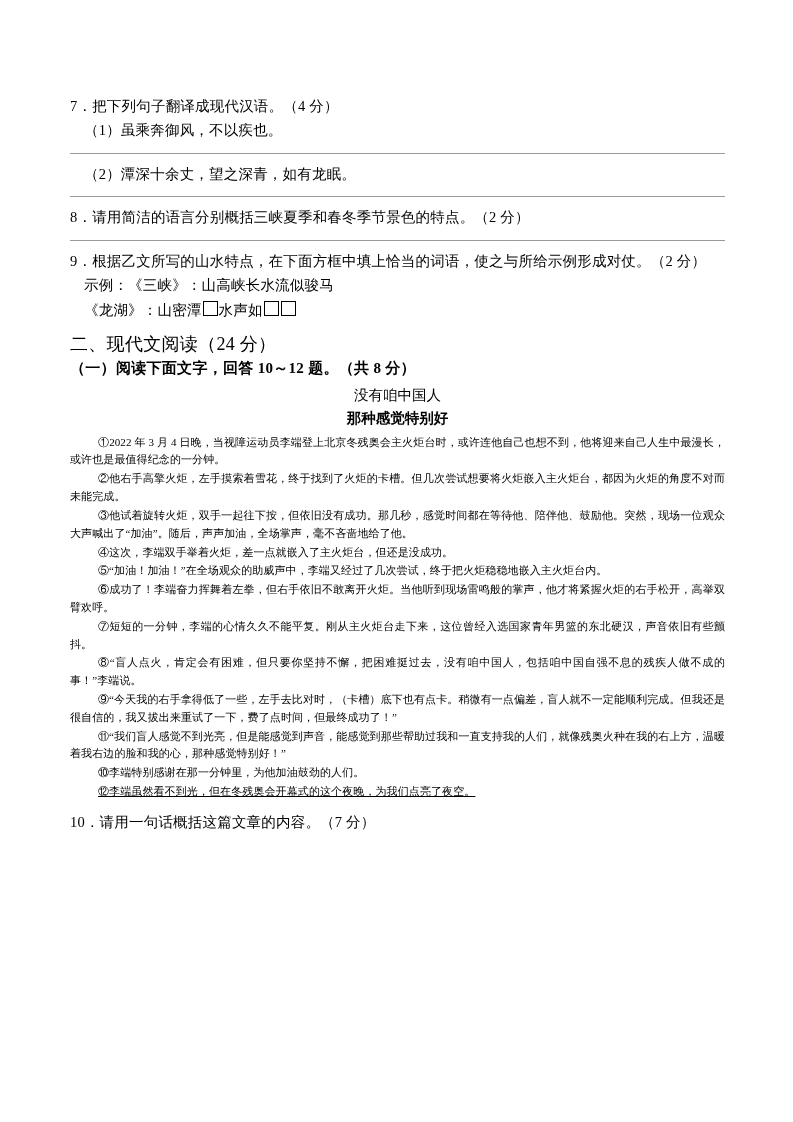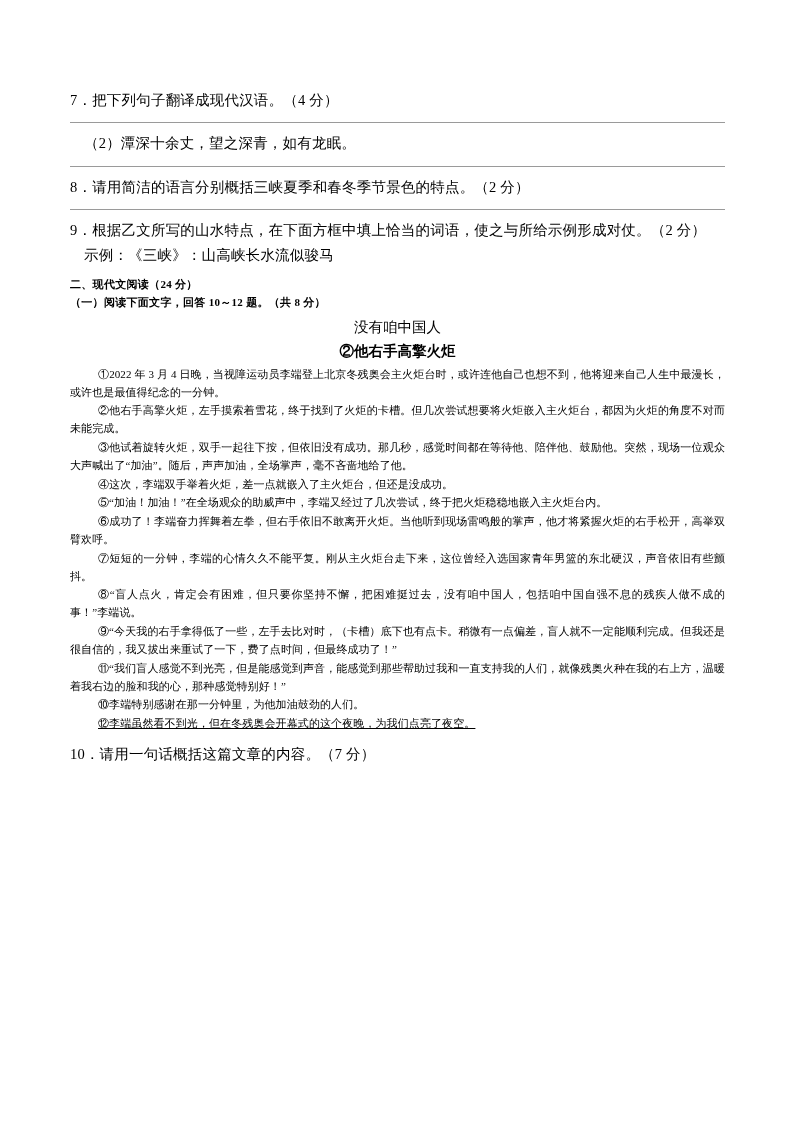--- a/index.html
+++ b/index.html
@@ -8,21 +8,21 @@
     background: #ffffff;
   }
   body {
     font-family: "Liberation Serif", "DejaVu Serif", serif;
     color: #000000;
   }
   .page {
     position: relative;
     width: 793px;
     height: 822px;
-    margin: 3px auto;
+    margin: 9px auto;
     background: #ffffff;
     overflow: hidden;
   }
   .content {
     position: absolute;
     left: 70px;
     top: 86px;
     width: 655px;
   }
   .q-line {
@@ -36,27 +36,27 @@
     padding-left: 14px;
   }
   .rule {
     border: none;
     border-top: 1px solid #9a9a9a;
     margin: 11px 0 9px 0;
     height: 0;
   }
   .gap-sm { height: 9px; }
   .section-head {
-    font-size: 11px;
-    font-weight: bold;
+    font-size: 18px;
+    font-weight: normal;
     margin: 0 0 3px 0;
     letter-spacing: 0.3px;
   }
   .sub-head {
-    font-size: 11px;
+    font-size: 15px;
     font-weight: bold;
     margin: 0 0 6px 0;
     letter-spacing: 0.3px;
   }
   .title {
     text-align: center;
     font-size: 14.5px;
     margin: 0;
     line-height: 1.6;
   }
@@ -104,37 +104,41 @@
     letter-spacing: 0.5px;
   }
 </style>
 </head>
 <body>
 
 <div class="page">
   <div class="content">
 
     <div class="q-line">7．把下列句子翻译成现代汉语。（4 分）</div>
+    <div class="q-line indent1">（1）虽乘奔御风，不以疾也。</div>
     <hr class="rule">
     <div class="q-line indent1">（2）潭深十余丈，望之深青，如有龙眠。</div>
     <hr class="rule">
 
     <div class="q-line">8．请用简洁的语言分别概括三峡夏季和春冬季节景色的特点。（2 分）</div>
     <hr class="rule">
 
     <div class="q-line">9．根据乙文所写的山水特点，在下面方框中填上恰当的词语，使之与所给示例形成对仗。（2 分）</div>
     <div class="q-line indent1">示例：《三峡》：山高峡长水流似骏马</div>
+    <div class="q-line indent1">
+      <span>《龙湖》：山密潭</span><span class="boxchar"></span><span>水声如</span><span class="boxchar"></span><span class="boxchar"></span>
+    </div>
 
     <div class="gap-sm"></div>
 
     <div class="section-head">二、现代文阅读（24 分）</div>
     <div class="sub-head">（一）阅读下面文字，回答 10～12 题。（共 8 分）</div>
 
     <div class="title">没有咱中国人</div>
-    <div class="author">②他右手高擎火炬</div>
+    <div class="author">那种感觉特别好</div>
 
     <div class="para">①2022 年 3 月 4 日晚，当视障运动员李端登上北京冬残奥会主火炬台时，或许连他自己也想不到，他将迎来自己人生中最漫长，或许也是最值得纪念的一分钟。</div>
     <div class="para">②他右手高擎火炬，左手摸索着雪花，终于找到了火炬的卡槽。但几次尝试想要将火炬嵌入主火炬台，都因为火炬的角度不对而未能完成。</div>
     <div class="para">③他试着旋转火炬，双手一起往下按，但依旧没有成功。那几秒，感觉时间都在等待他、陪伴他、鼓励他。突然，现场一位观众大声喊出了“加油”。随后，声声加油，全场掌声，毫不吝啬地给了他。</div>
     <div class="para">④这次，李端双手举着火炬，差一点就嵌入了主火炬台，但还是没成功。</div>
     <div class="para">⑤“加油！加油！”在全场观众的助威声中，李端又经过了几次尝试，终于把火炬稳稳地嵌入主火炬台内。</div>
     <div class="para">⑥成功了！李端奋力挥舞着左拳，但右手依旧不敢离开火炬。当他听到现场雷鸣般的掌声，他才将紧握火炬的右手松开，高举双臂欢呼。</div>
     <div class="para">⑦短短的一分钟，李端的心情久久不能平复。刚从主火炬台走下来，这位曾经入选国家青年男篮的东北硬汉，声音依旧有些颤抖。</div>
     <div class="para">⑧“盲人点火，肯定会有困难，但只要你坚持不懈，把困难挺过去，没有咱中国人，包括咱中国自强不息的残疾人做不成的事！”李端说。</div>
     <div class="para">⑨“今天我的右手拿得低了一些，左手去比对时，（卡槽）底下也有点卡。稍微有一点偏差，盲人就不一定能顺利完成。但我还是很自信的，我又拔出来重试了一下，费了点时间，但最终成功了！”</div>

